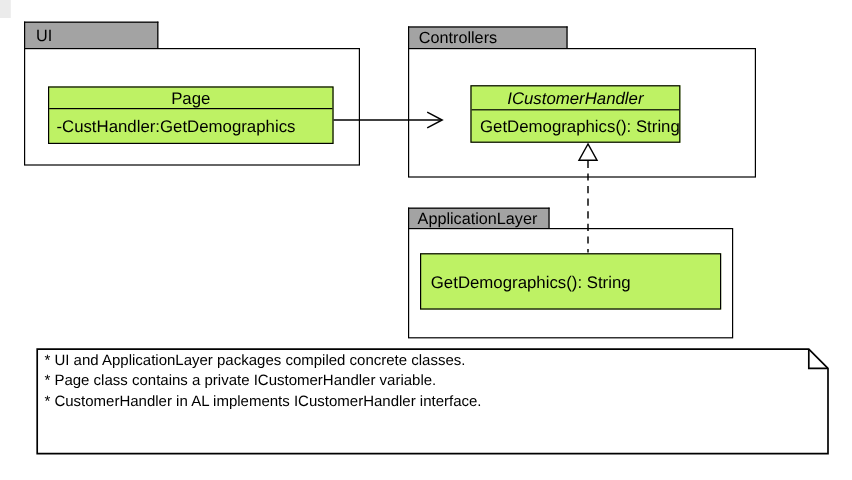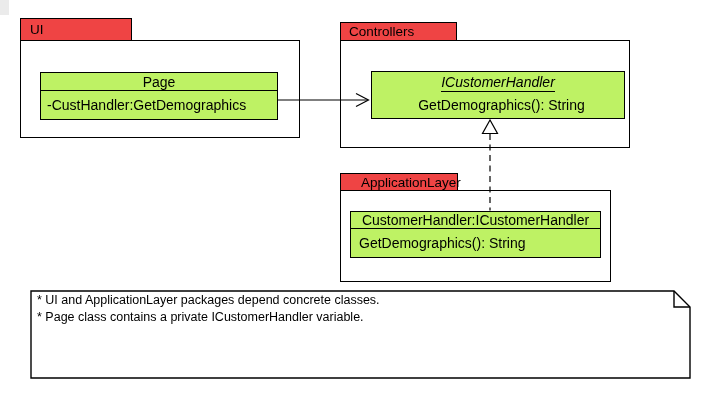--- a/index.html
+++ b/index.html
@@ -12,21 +12,21 @@
     position: relative;
     width: 710px;
     height: 400px;
     background: #ffffff;
     overflow: hidden;
   }
   .pkg-tab {
     position: absolute;
     border: 1px solid #000;
     border-bottom: none;
-    background: #ef4444;
+    background: #a3a3a3;
     display: flex;
     align-items: center;
     font-size: 13.5px;
     z-index: 1;
   }
   .pkg-body {
     position: absolute;
     border: 1px solid #000;
     background: #fff;
     z-index: 1;
@@ -87,42 +87,41 @@
 
 <div class="stage">
 
   <div class="corner-artifact"></div>
 
   <div class="pkg-tab" style="left:20px; top:18px; width:112px; height:22px; padding-left:9px;">
     <span>UI</span>
   </div>
   <div class="pkg-body" style="left:20px; top:40px; width:280px; height:98px;"></div>
 
-  <div class="pkg-tab" style="left:340px; top:22px; width:117px; height:18px; padding-left:8px;">
+  <div class="pkg-tab" style="left:340px; top:22px; width:133px; height:18px; padding-left:8px;">
     <span>Controllers</span>
   </div>
   <div class="pkg-body" style="left:340px; top:40px; width:290px; height:108px;"></div>
 
-  <div class="pkg-tab" style="left:340px; top:173px; width:118px; height:17px; padding-left:20px;">
+  <div class="pkg-tab" style="left:340px; top:173px; width:118px; height:17px; padding-left:7px;">
     <span>ApplicationLayer</span>
   </div>
   <div class="pkg-body" style="left:340px; top:190px; width:271px; height:92px;"></div>
 
   <div class="cls" style="left:40px; top:72px; width:238px; height:48px;">
     <div class="cls-title" style="height:18px;">Page</div>
     <div class="cls-member" style="padding-left:6px;">-CustHandler:GetDemographics</div>
   </div>
 
-  <div class="cls" style="left:371px; top:71px; width:254px; height:48px;align-items:center;">
+  <div class="cls" style="left:392px; top:71px; width:175px; height:48px;">
     <div class="cls-title italic" style="height:20px;">ICustomerHandler</div>
     <div class="cls-member" style="padding-left:7px;">GetDemographics(): String</div>
   </div>
 
   <div class="cls" style="left:350px; top:211px; width:251px; height:47px;">
-    <div class="cls-title" style="height:17px;">CustomerHandler:ICustomerHandler</div>
     <div class="cls-member" style="padding-left:8px;">GetDemographics(): String</div>
   </div>
 
   <svg class="overlay" viewBox="0 0 710 400">
 
     <g stroke="#000" stroke-width="1.2" fill="none">
       <line x1="278" y1="100" x2="368" y2="100"></line>
       <polyline points="356,93.5 368.5,100 356,106.5"></polyline>
     </g>
 
@@ -131,17 +130,18 @@
       <polygon points="490,120 482.5,133.5 497.5,133.5" fill="#ffffff"></polygon>
     </g>
 
     <g stroke="#000" stroke-width="1.4">
       <polygon points="31,291 674,291 690,307 690,378 31,378" fill="#ffffff"></polygon>
       <polyline points="674,291 674,307 690,307" fill="none"></polyline>
     </g>
   </svg>
 
   <div class="note-text">
-    <div>* UI and ApplicationLayer packages depend concrete classes.</div>
+    <div>* UI and ApplicationLayer packages compiled concrete classes.</div>
     <div>* Page class contains a private ICustomerHandler variable.</div>
+    <div>* CustomerHandler in AL implements ICustomerHandler interface.</div>
   </div>
 
 </div>
 
 </body></html>

